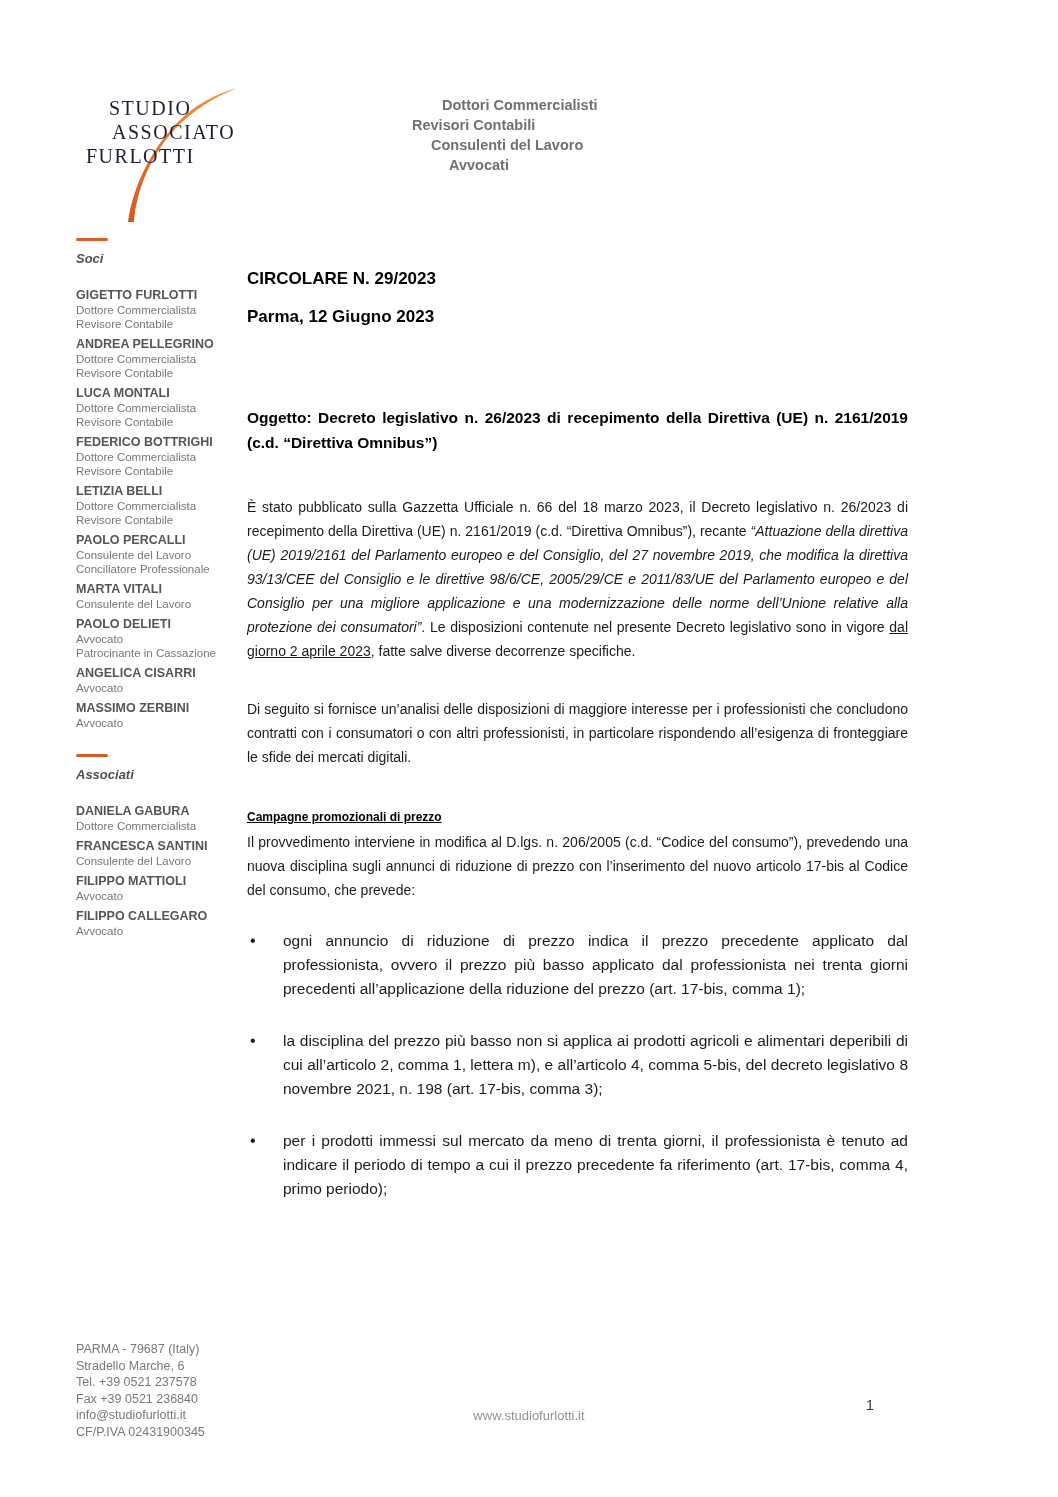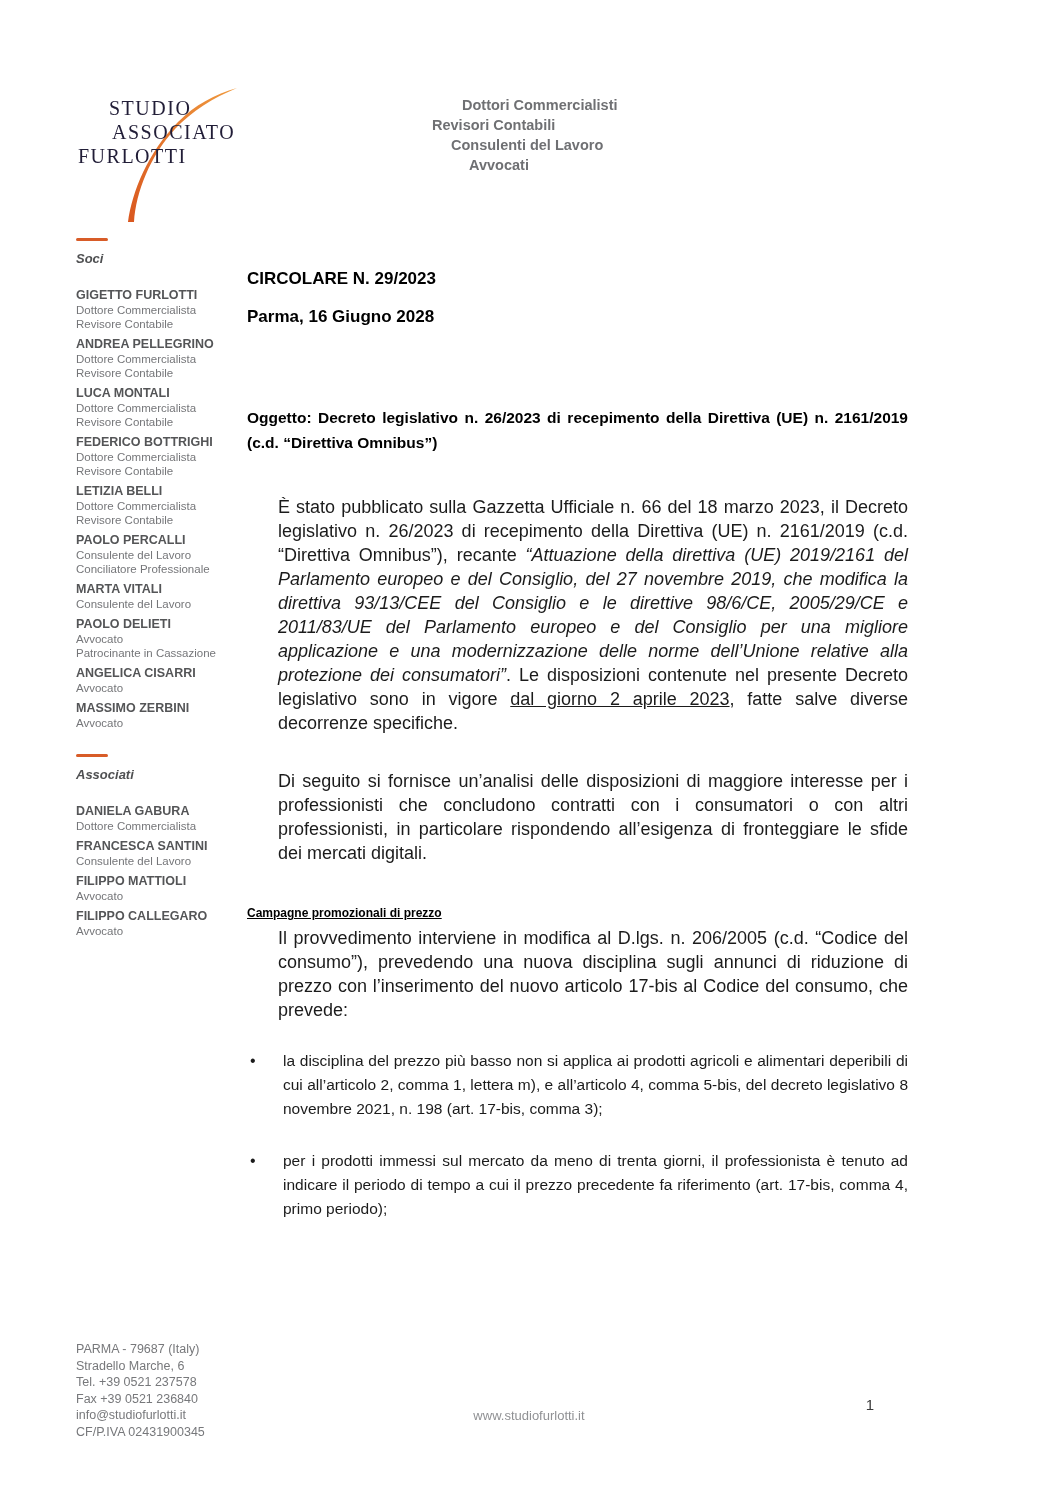--- a/index.html
+++ b/index.html
@@ -16,25 +16,25 @@
 
   
   .logo { position: absolute; left: 78px; top: 96px; width: 260px; height: 130px; }
   .logo-line {
     font-family: "Liberation Serif", "DejaVu Serif", serif;
     font-size: 20px; line-height: 24px; letter-spacing: 1.5px;
     color: #211d37; font-weight: 500; white-space: nowrap; position: relative; z-index: 2;
   }
   .logo-line.l1 { margin-left: 31px; }
   .logo-line.l2 { margin-left: 34px; }
-  .logo-line.l3 { margin-left: 0; }
+  .logo-line.l3 { margin-left: 8px; }
   .swoosh { position: absolute; left: 42px; top: -12px; z-index: 1; }
 
   
-  .services { position: absolute; left: 432px; top: 95px; font-size: 14.5px; line-height: 20px; font-weight: 600; color: #6f7073; }
+  .services { position: absolute; left: 412px; top: 95px; font-size: 14.5px; line-height: 20px; font-weight: 600; color: #6f7073; }
   .services div { white-space: nowrap; }
   .services div:nth-of-type(1) { margin-left: 30px; }
   .services div:nth-of-type(2) { margin-left: 0; }
   .services div:nth-of-type(3) { margin-left: 19px; }
   .services div:nth-of-type(4) { margin-left: 37px; }
 
   
   .sidebar { position: absolute; left: 76px; top: 238px; width: 160px; }
   .accent-dash { width: 32px; height: 3px; border-radius: 2px; background: #d85c28; }
   .group-label { font-size: 13px; font-weight: bold; font-style: italic; color: #4f5052; margin-top: 10px; margin-bottom: 22px; }
@@ -42,21 +42,21 @@
   .member-name { font-size: 12.5px; font-weight: bold; color: #545557; line-height: 15px; }
   .member-roles div { font-size: 11.5px; color: #757679; line-height: 14px; }
   .sidebar .accent-dash.second { margin-top: 24px; }
 
   
   .main { position: absolute; left: 247px; top: 0; width: 661px; padding-top: 268px; }
   .header-right { text-align: left; font-weight: bold; font-size: 17px; color: #000; }
   .header-right .circ { line-height: 22px; }
   .header-right .dateline { line-height: 22px; margin-top: 16px; }
   .subject { margin-top: 77px; font-weight: bold; font-size: 15.5px; line-height: 25px; text-align: justify; color: #000; }
-  .para { font-size: 18px; line-height: 24px; text-align: justify; margin-left: 31px; }
+  .para { font-size: 14px; line-height: 24px; text-align: justify; }
   .para1 { margin-top: 40px; }
   .para2 { margin-top: 34px; }
   .section-heading { margin-top: 36px; font-size: 12px; line-height: 24px; font-weight: bold; text-decoration: underline; color: #000; }
   .para3 { margin-top: 1px; }
   ul.bullets { margin-top: 27px; list-style: none; }
   ul.bullets li { position: relative; padding-left: 36px; font-size: 15.5px; line-height: 24px; text-align: justify; margin-bottom: 28px; }
   ul.bullets li::before { content: "\2022"; position: absolute; left: 3px; top: 0; font-size: 16px; }
 
   
   .footer-address { position: absolute; left: 76px; top: 1341px; font-size: 12.5px; line-height: 16.5px; color: #77787b; }
@@ -206,35 +206,36 @@
           <div class="member-roles">
             <div>Avvocato</div>
           </div>
         </div>
       </div>
   </div>
 
   <div class="main">
     <div class="header-right">
       <div class="circ">CIRCOLARE N. 29/2023</div>
-      <div class="dateline">Parma, 16 Giugno 2028</div>
+      <div class="dateline">Parma, 12 Giugno 2023</div>
     </div>
 
     <div class="subject">Oggetto: Decreto legislativo n. 26/2023 di recepimento della Direttiva (UE) n. 2161/2019 (c.d. “Direttiva Omnibus”)</div>
 
     <div class="para para1"><span>È stato pubblicato sulla Gazzetta Ufficiale n. 66 del 18 marzo 2023, il Decreto legislativo n. 26/2023 di recepimento della Direttiva (UE) n. 2161/2019 (c.d. “Direttiva Omnibus”), recante </span><span style="font-style: italic;">“Attuazione della direttiva (UE) 2019/2161 del Parlamento europeo e del Consiglio, del 27 novembre 2019, che modifica la direttiva 93/13/CEE del Consiglio e le direttive 98/6/CE, 2005/29/CE e 2011/83/UE del Parlamento europeo e del Consiglio per una migliore applicazione e una modernizzazione delle norme dell’Unione relative alla protezione dei consumatori”</span><span>. Le disposizioni contenute nel presente Decreto legislativo sono in vigore </span><span style="text-decoration: underline;">dal giorno 2 aprile 2023</span><span>, fatte salve diverse decorrenze specifiche.</span></div>
 
     <div class="para para2">Di seguito si fornisce un’analisi delle disposizioni di maggiore interesse per i professionisti che concludono contratti con i consumatori o con altri professionisti, in particolare rispondendo all’esigenza di fronteggiare le sfide dei mercati digitali.</div>
 
     <div class="section-heading">Campagne promozionali di prezzo</div>
 
     <div class="para para3">Il provvedimento interviene in modifica al D.lgs. n. 206/2005 (c.d. “Codice del consumo”), prevedendo una nuova disciplina sugli annunci di riduzione di prezzo con l’inserimento del nuovo articolo 17-bis al Codice del consumo, che prevede:</div>
 
     <ul class="bullets">
 
+        <li>ogni annuncio di riduzione di prezzo indica il prezzo precedente applicato dal professionista, ovvero il prezzo più basso applicato dal professionista nei trenta giorni precedenti all’applicazione della riduzione del prezzo (art. 17-bis, comma 1);</li>
 
         <li>la disciplina del prezzo più basso non si applica ai prodotti agricoli e alimentari deperibili di cui all’articolo 2, comma 1, lettera m), e all’articolo 4, comma 5-bis, del decreto legislativo 8 novembre 2021, n. 198 (art. 17-bis, comma 3);</li>
 
         <li>per i prodotti immessi sul mercato da meno di trenta giorni, il professionista è tenuto ad indicare il periodo di tempo a cui il prezzo precedente fa riferimento (art. 17-bis, comma 4, primo periodo);</li>
       </ul>
   </div>
 
   <div class="footer-address">
 
       <div>PARMA - 79687 (Italy)</div>

